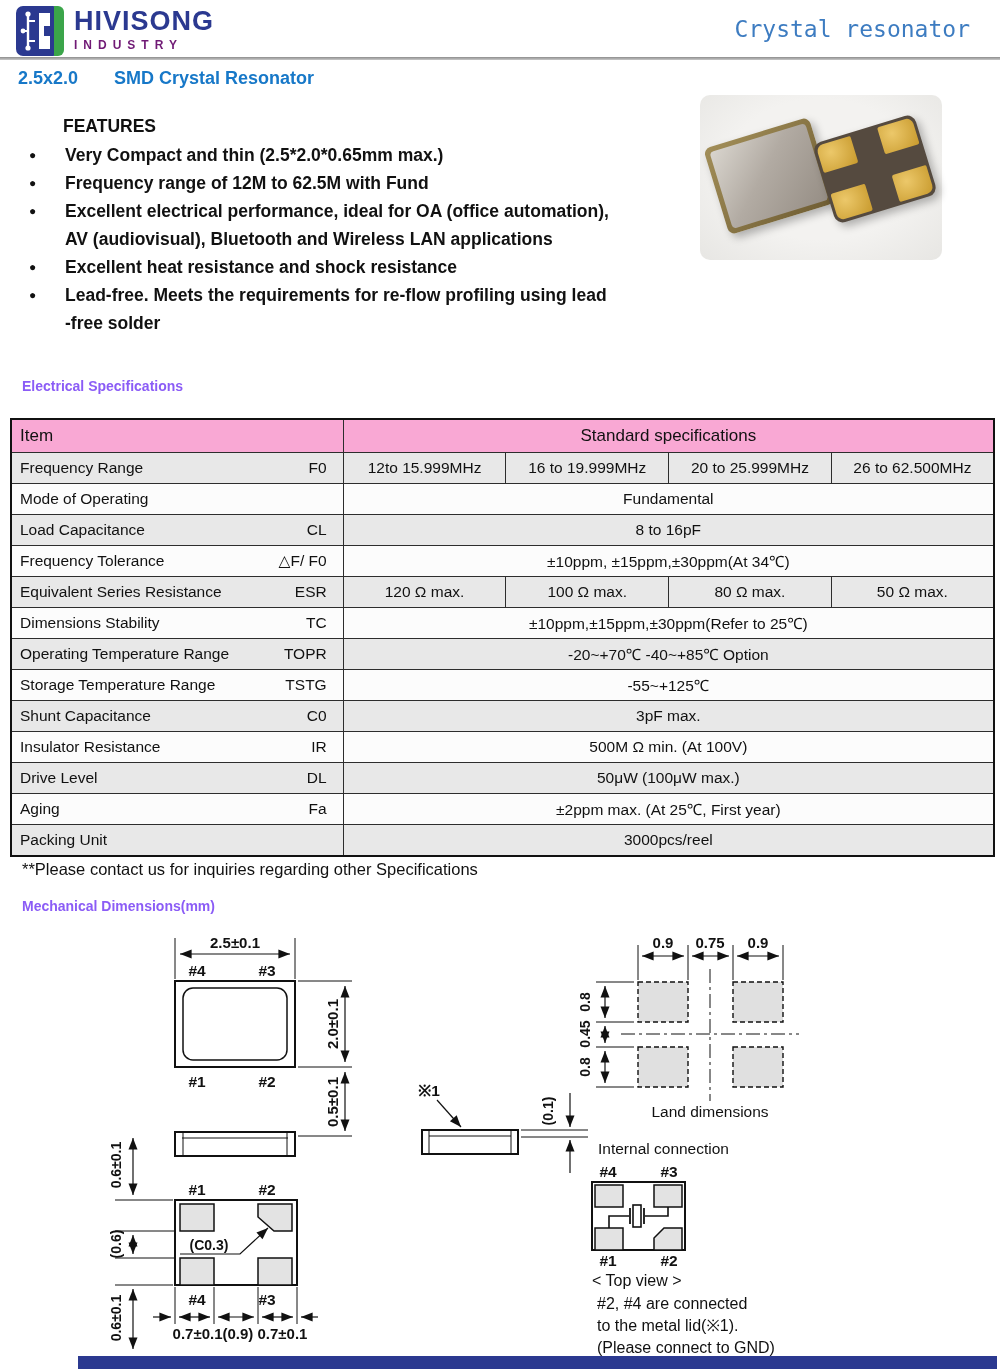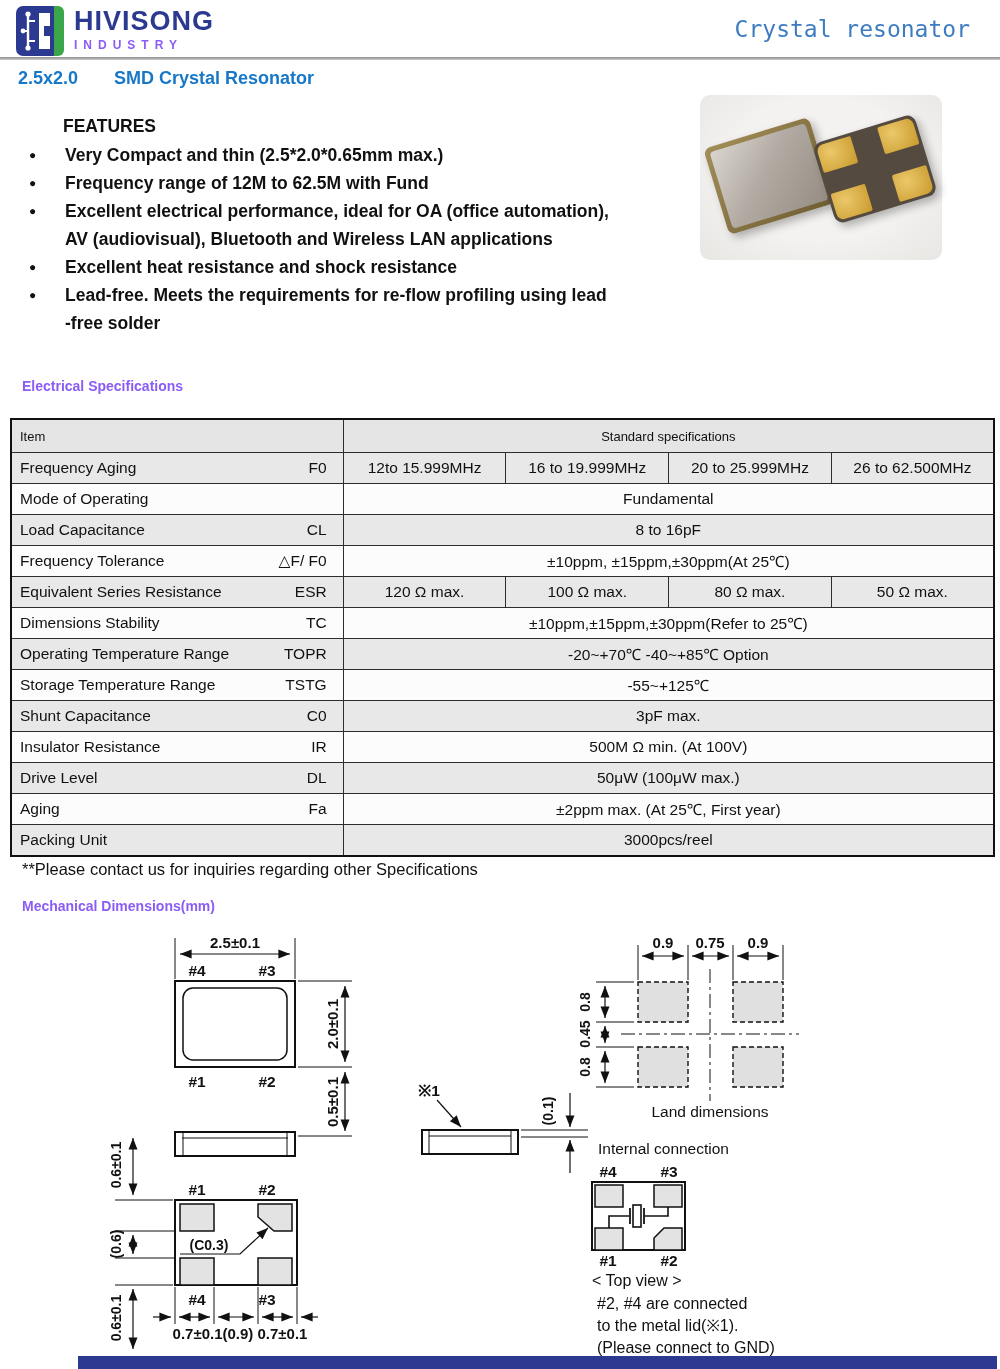--- a/index.html
+++ b/index.html
@@ -3,21 +3,21 @@
 <meta charset="utf-8">
 <style>
   html,body{margin:0;padding:0;background:#fff;}
   #page{position:relative;width:1000px;height:1369px;background:#fff;overflow:hidden;
         font-family:"Liberation Sans",sans-serif;color:#111;padding-left:12px;}
 
   
   .logo-box{position:absolute;left:16px;top:6px;width:48px;height:50px;}
   .brand{position:absolute;left:74px;top:8px;line-height:1;}
   .brand-name{font-size:27px;font-weight:bold;color:#2b3990;letter-spacing:1px;}
-  .brand-sub{font-size:12px;font-weight:bold;color:#8b5cf6;letter-spacing:6px;margin-top:4px;}
+  .brand-sub{font-size:12px;font-weight:bold;color:#701a75;letter-spacing:6px;margin-top:4px;}
   .doc-type{position:absolute;left:480px;top:16px;width:490px;text-align:right;
             font-family:"DejaVu Sans Mono",monospace;font-size:23px;color:#3d7cc1;}
   .header-rule{position:absolute;left:0;top:57px;width:1000px;height:3px;
                background:linear-gradient(#8d8d8d,#c9c9c9);}
 
   
   .page-title{position:absolute;left:18px;top:68px;font-size:18px;font-weight:bold;color:#1778c8;}
   .page-title .gap{display:inline-block;width:36px;}
 
   
@@ -44,21 +44,21 @@
   .pad.br{right:3px;bottom:3px;border-radius:2px 2px 7px 2px;}
 
   
   .sec-heading{position:absolute;font-size:14px;font-weight:bold;color:#8b5cf6;}
 
   
   .spec-table{position:absolute;left:10px;top:418px;width:985px;border-collapse:collapse;
               font-size:15.5px;color:#111;}
   .spec-table td{border:1px solid #2d2d2d;height:30px;padding:0 8px;}
   .spec-table{border:2px solid #111;}
-  .spec-table tr.hd td{background:#e5e5e5;font-size:13px;height:32px;}
+  .spec-table tr.hd td{background:#f9a8d4;font-size:17px;height:32px;}
   .spec-table tr.g td{background:#e8e8e8;}
   .spec-table tr.w td{background:#fcfcfc;}
   .spec-table td.lab{display:table-cell;}
   .lab-flex{display:flex;justify-content:space-between;align-items:center;}
   .lab-flex .code{padding-right:8px;}
   .spec-table td.val{text-align:center;}
   .footnote{position:absolute;left:22px;top:860px;font-size:16.5px;}
 
   
   .mech-svg{position:absolute;left:0;top:925px;}
@@ -159,21 +159,21 @@
         <col style="width:163px">
       </colgroup>
     <tbody>
         <tr class="hd">
       <td class="lab">Item</td>
       <td class="val" colspan="4">Standard specifications</td>
     </tr>
     <tr class="g">
       <td class="lab">
             <div class="lab-flex">
-              <span>Frequency Aging</span>
+              <span>Frequency Range</span>
               <span class="code">F0</span>
             </div>
           </td>
       <td class="val">12to 15.999MHz</td>
       <td class="val">16 to 19.999MHz</td>
       <td class="val">20 to 25.999MHz</td>
       <td class="val">26 to 62.500MHz</td>
     </tr>
     <tr class="w">
       <td class="lab">
@@ -193,21 +193,21 @@
           </td>
       <td class="val" colspan="4">8 to 16pF</td>
     </tr>
     <tr class="w">
       <td class="lab">
             <div class="lab-flex">
               <span>Frequency Tolerance</span>
               <span class="code">△F/ F0</span>
             </div>
           </td>
-      <td class="val" colspan="4">±10ppm,  ±15ppm,±30ppm(At 25℃)</td>
+      <td class="val" colspan="4">±10ppm,  ±15ppm,±30ppm(At 34℃)</td>
     </tr>
     <tr class="g">
       <td class="lab">
             <div class="lab-flex">
               <span>Equivalent Series Resistance</span>
               <span class="code">ESR</span>
             </div>
           </td>
       <td class="val">120 Ω max.</td>
       <td class="val">100 Ω max.</td>

